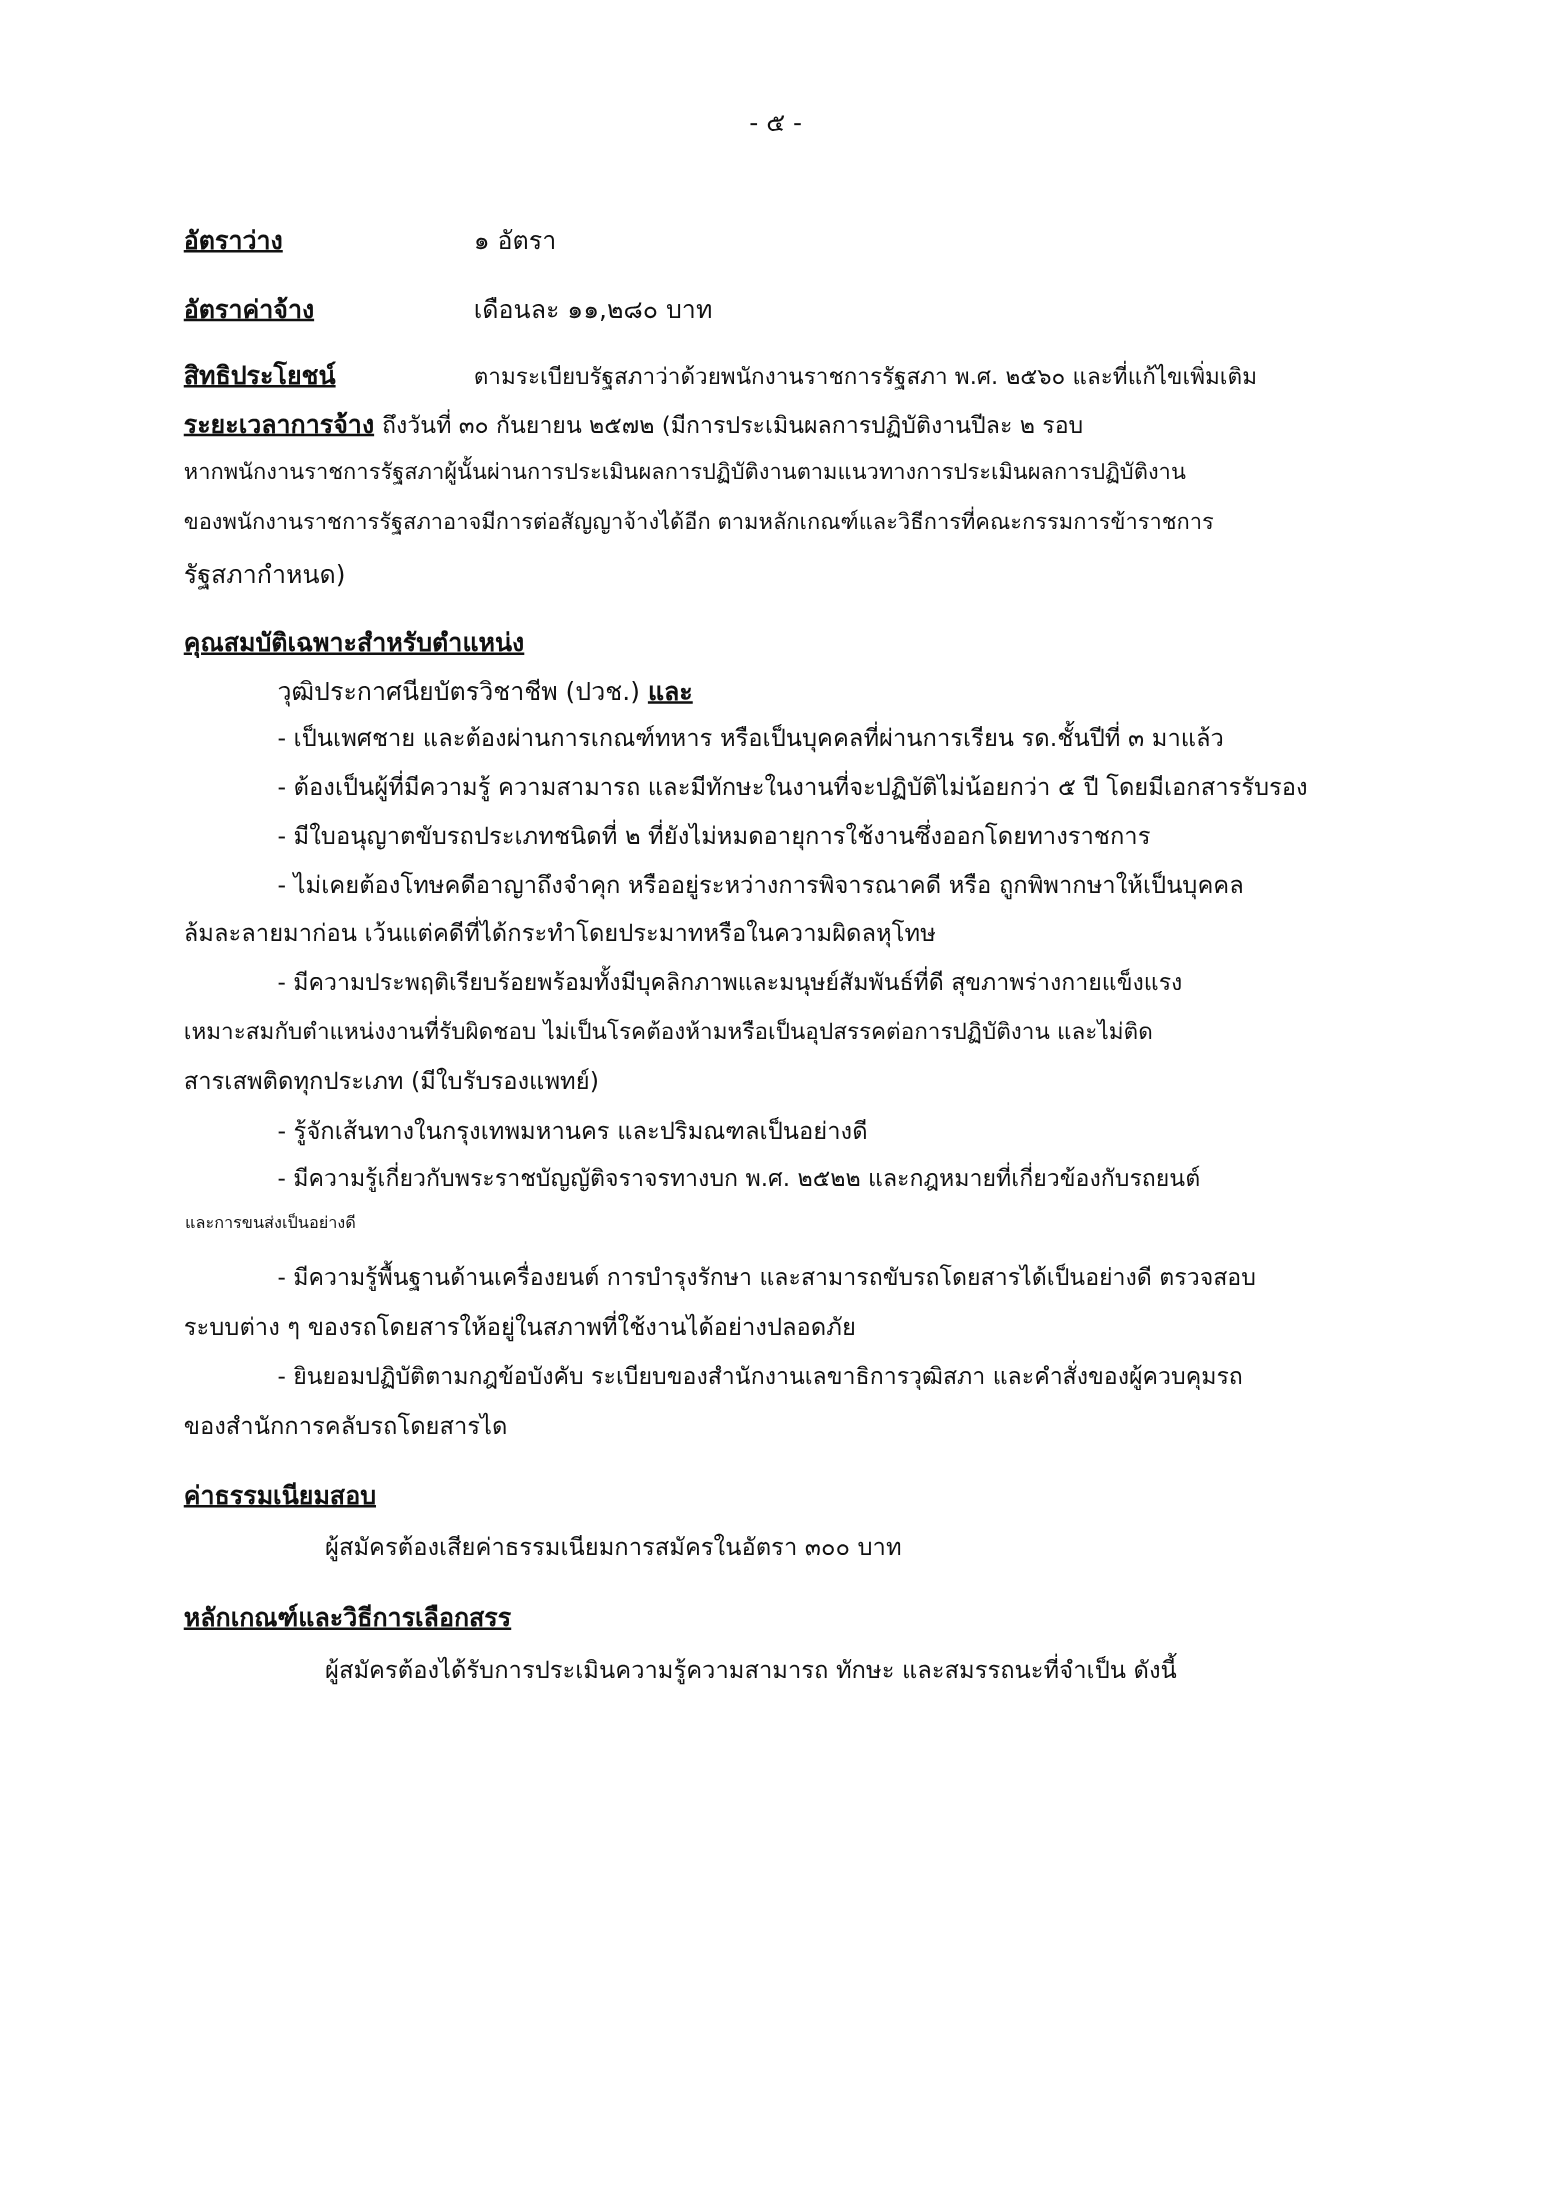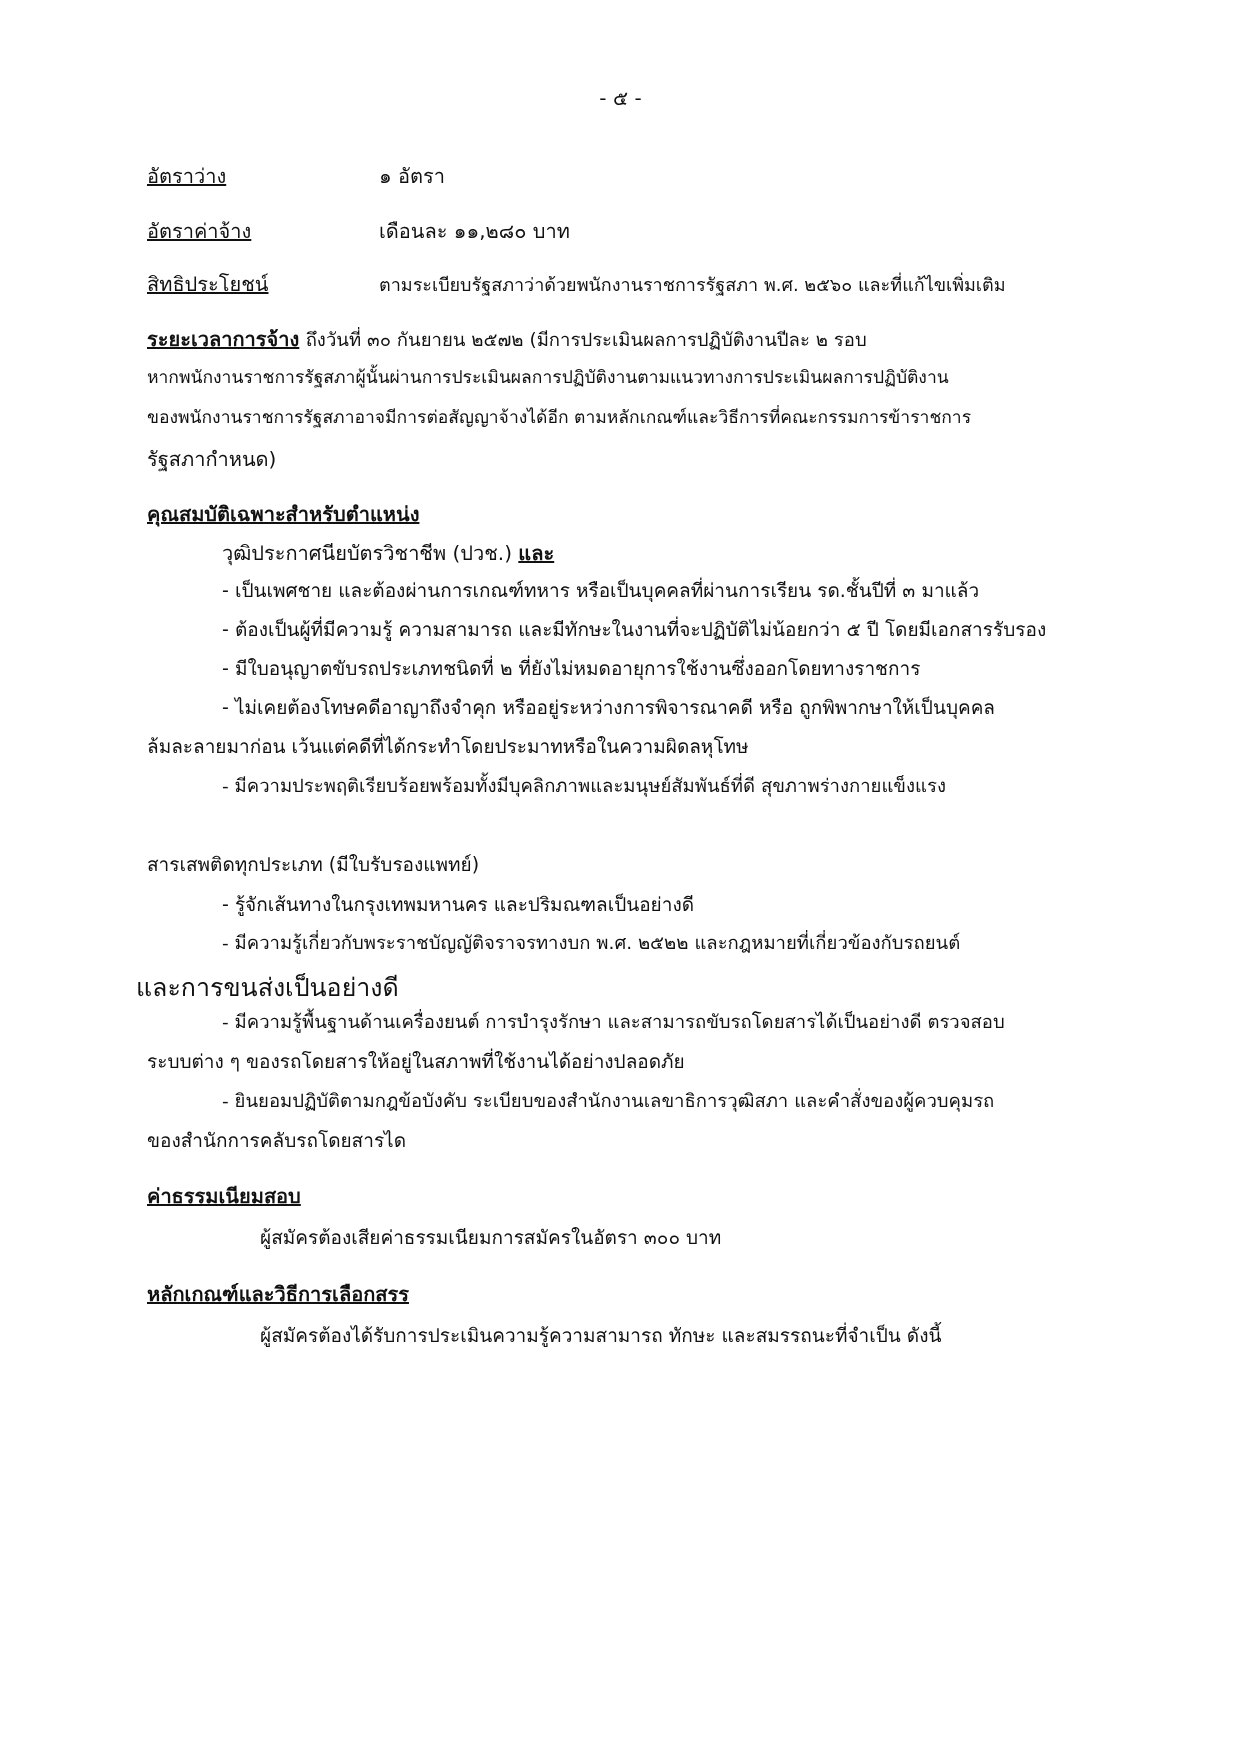--- a/index.html
+++ b/index.html
@@ -4,21 +4,21 @@
 <style>
   html, body { margin:0; padding:0; background:#ffffff; }
   body {
     width:1241px; height:1754px; position:relative; overflow:hidden;
     font-family: "DejaVu Sans", "Liberation Sans", sans-serif;
     color:#111111;
   }
   .page { position:absolute; left:0; top:0; width:1241px; height:1754px; }
   .pnum { position:absolute; top:82px; left:0; width:1241px; text-align:center; font-size:20px; }
   .row { position:absolute; left:147px; font-size:20px; white-space:nowrap; }
-  .lbl { display:inline-block; width:232px; font-weight:normal; text-decoration:underline; }
+  .lbl { display:inline-block; width:232px; font-weight:bold; text-decoration:underline;margin-top:16px; }
   .u { font-weight:bold; text-decoration:underline;font-family:Liberation Serif, serif; }
   .line { position:absolute; font-size:20px; white-space:nowrap; }
   .heading { position:absolute; left:147px; font-size:20px; font-weight:bold; text-decoration:underline; }
 </style>
 </head>
 <body>
 
 <div class="page">
 
   <div class="pnum">- ๕ -</div>
@@ -49,26 +49,27 @@
   </div>
 
   <div class="line" style="left:222px; top:575px; font-size:19px;">- เป็นเพศชาย และต้องผ่านการเกณฑ์ทหาร หรือเป็นบุคคลที่ผ่านการเรียน รด.ชั้นปีที่ ๓ มาแล้ว</div>
   <div class="line" style="left:222px; top:614px; font-size:19px;">- ต้องเป็นผู้ที่มีความรู้ ความสามารถ และมีทักษะในงานที่จะปฏิบัติไม่น้อยกว่า ๕ ปี โดยมีเอกสารรับรอง</div>
   <div class="line" style="left:222px; top:653px; font-size:19px;">- มีใบอนุญาตขับรถประเภทชนิดที่ ๒ ที่ยังไม่หมดอายุการใช้งานซึ่งออกโดยทางราชการ</div>
 
   <div class="line" style="left:222px; top:692px; font-size:19px;">- ไม่เคยต้องโทษคดีอาญาถึงจำคุก หรืออยู่ระหว่างการพิจารณาคดี หรือ ถูกพิพากษาให้เป็นบุคคล</div>
   <div class="line" style="left:147px; top:731px; font-size:19px;text-align:right;">ล้มละลายมาก่อน เว้นแต่คดีที่ได้กระทำโดยประมาทหรือในความผิดลหุโทษ</div>
 
   <div class="line" style="left:222px; top:771px; font-size:18.5px;">- มีความประพฤติเรียบร้อยพร้อมทั้งมีบุคลิกภาพและมนุษย์สัมพันธ์ที่ดี สุขภาพร่างกายแข็งแรง</div>
+  <div class="line" style="left:147px; top:810px; font-size:18px;">เหมาะสมกับตำแหน่งงานที่รับผิดชอบ ไม่เป็นโรคต้องห้ามหรือเป็นอุปสรรคต่อการปฏิบัติงาน และไม่ติด</div>
   <div class="line" style="left:147px; top:849px; font-size:19px;">สารเสพติดทุกประเภท (มีใบรับรองแพทย์)</div>
 
   <div class="line" style="left:222px; top:889px; font-size:19px;">- รู้จักเส้นทางในกรุงเทพมหานคร และปริมณฑลเป็นอย่างดี</div>
 
   <div class="line" style="left:222px; top:928px; font-size:18.5px;">- มีความรู้เกี่ยวกับพระราชบัญญัติจราจรทางบก พ.ศ. ๒๕๒๒ และกฎหมายที่เกี่ยวข้องกับรถยนต์</div>
-  <div class="line" style="left:136px; top:967px; font-size:25px;">และการขนส่งเป็นอย่างดี</div>
+  <div class="line" style="left:148px; top:967px; font-size:13px;">และการขนส่งเป็นอย่างดี</div>
 
   <div class="line" style="left:222px; top:1007px; font-size:18.5px;">- มีความรู้พื้นฐานด้านเครื่องยนต์ การบำรุงรักษา และสามารถขับรถโดยสารได้เป็นอย่างดี ตรวจสอบ</div>
   <div class="line" style="left:147px; top:1046px; font-size:19px;">ระบบต่าง ๆ ของรถโดยสารให้อยู่ในสภาพที่ใช้งานได้อย่างปลอดภัย</div>
 
   <div class="line" style="left:222px; top:1086px; font-size:18.5px;">- ยินยอมปฏิบัติตามกฎข้อบังคับ ระเบียบของสำนักงานเลขาธิการวุฒิสภา  และคำสั่งของผู้ควบคุมรถ</div>
   <div class="line" style="left:147px; top:1125px; font-size:19px;">ของสำนักการคลับรถโดยสารได</div>
 
   <div class="heading" style="top:1180px;">ค่าธรรมเนียมสอบ</div>
   <div class="line" style="left:260px; top:1222px; font-size:19px;">ผู้สมัครต้องเสียค่าธรรมเนียมการสมัครในอัตรา ๓๐๐ บาท</div>
 

